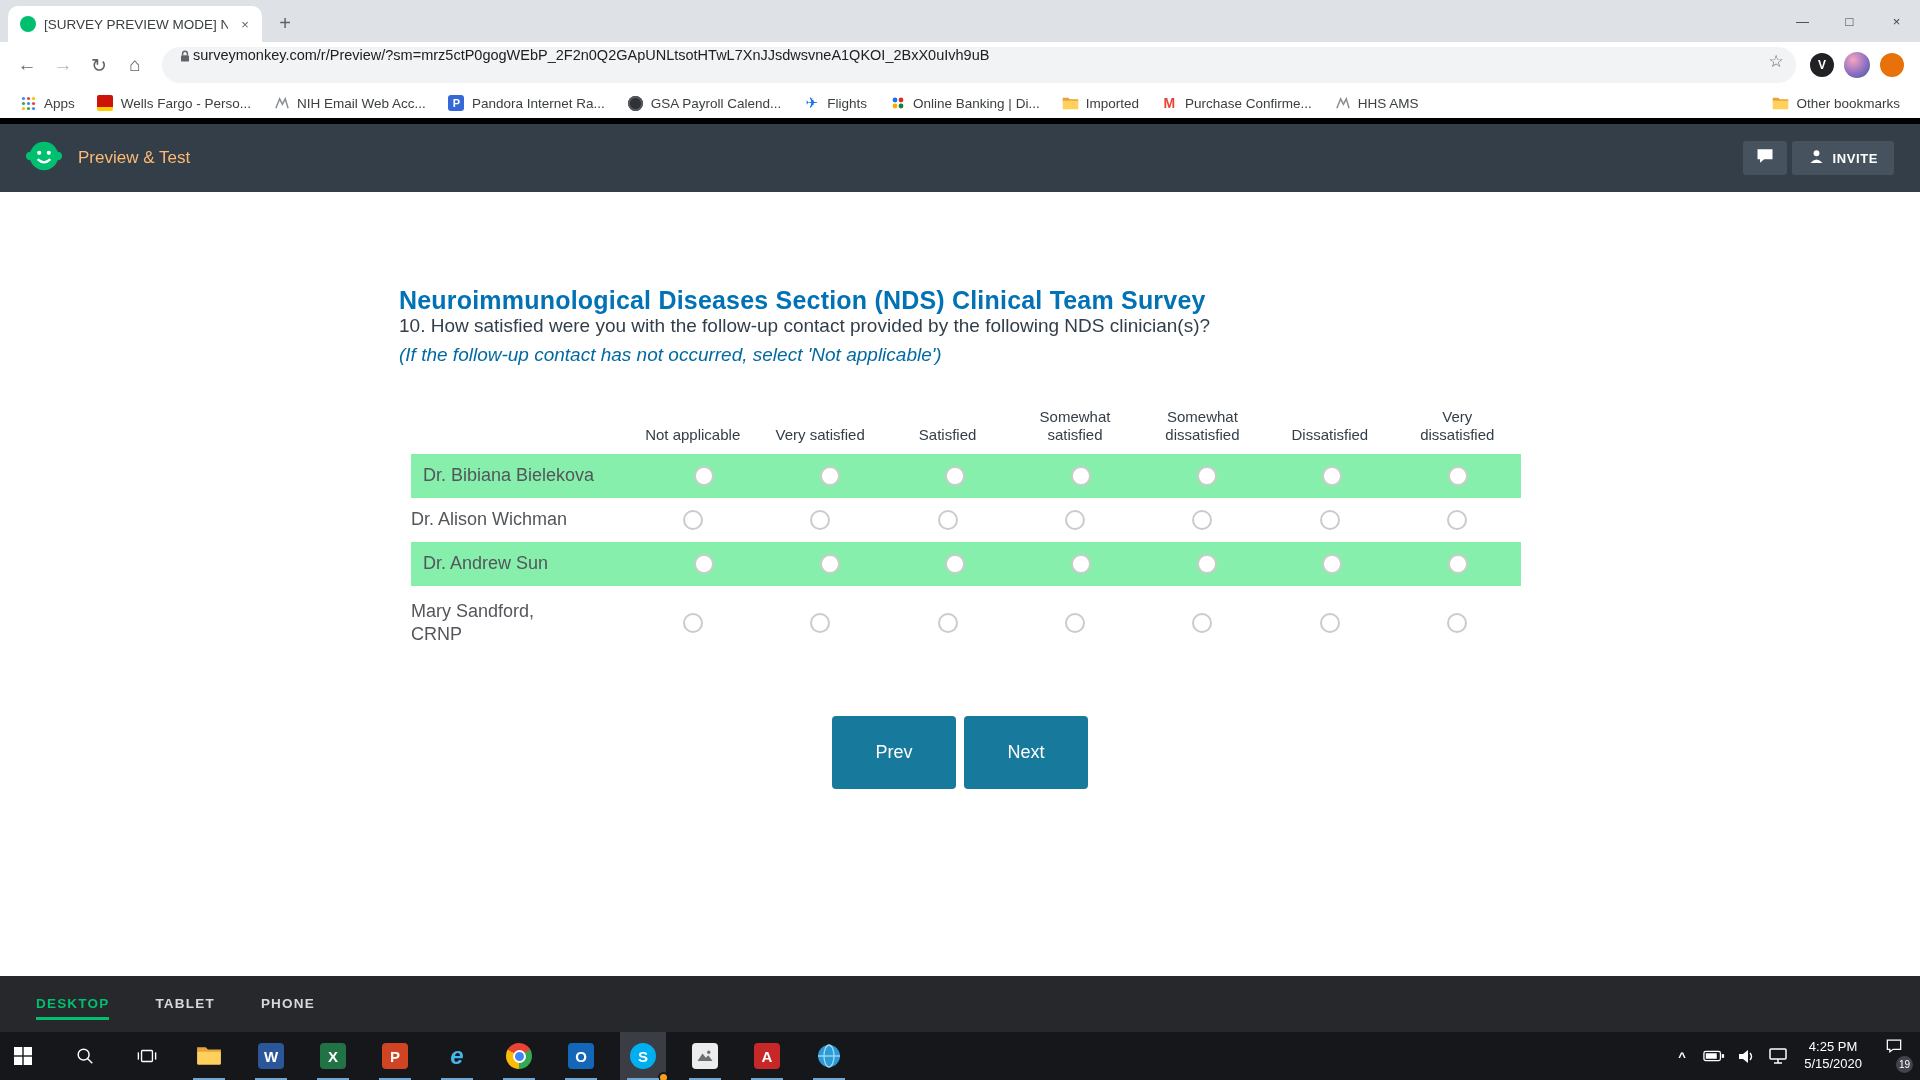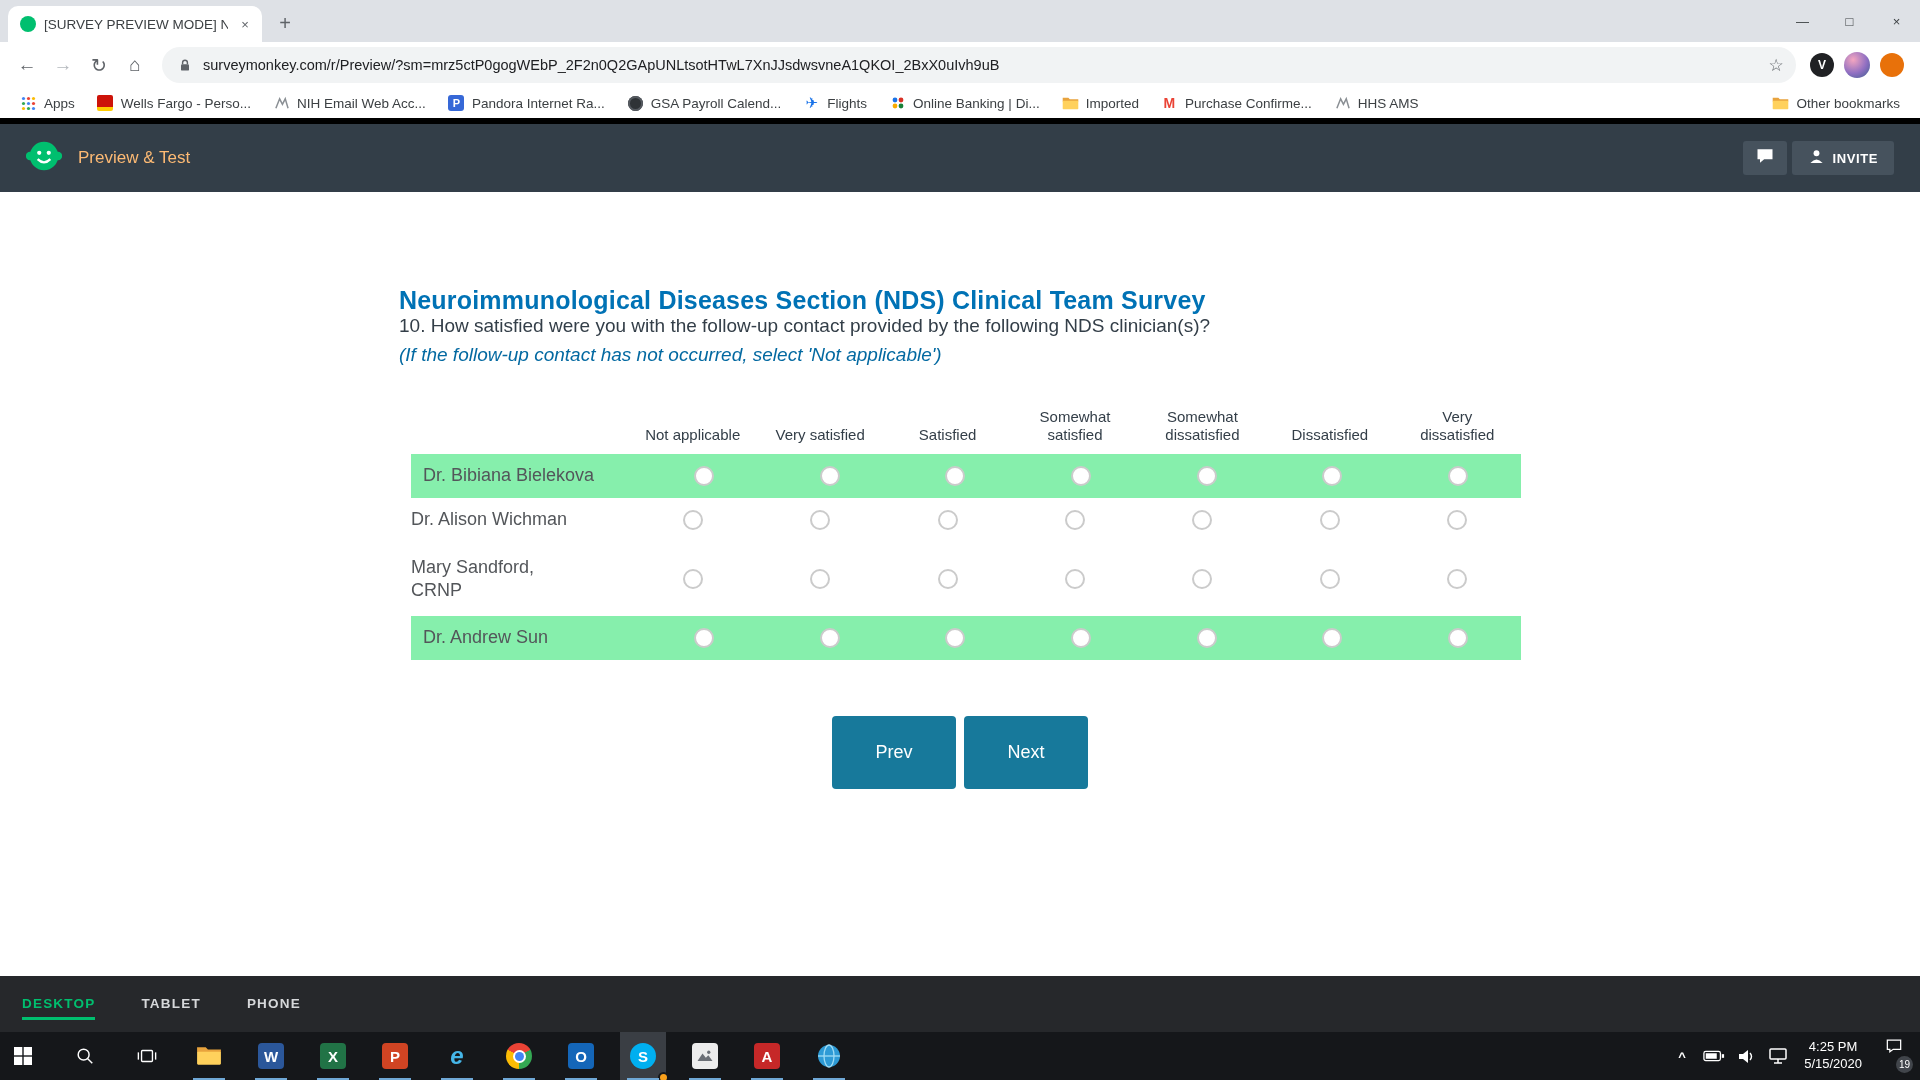--- a/index.html
+++ b/index.html
@@ -14,21 +14,21 @@
   .tab-title { flex:1; font-size:13.5px; color:#3c4043; white-space:nowrap; overflow:hidden; }
   .tab-close { width:18px; height:18px; border-radius:50%; display:flex; align-items:center; justify-content:center; font-size:13px; color:#5f6368; cursor:pointer; }
   .newtab { width:30px; height:30px; margin:0 0 4px 8px; display:flex; align-items:center; justify-content:center; color:#5f6368; font-size:20px; border-radius:50%; cursor:pointer; }
   .win-controls { position:absolute; right:0; top:0; height:42px; display:flex; }
   .win-btn { width:47px; height:100%; display:flex; align-items:center; justify-content:center; color:#3c4043; font-size:13px; cursor:pointer; }
 
   
   .toolbar { height:46px; background:#fff; display:flex; align-items:center; padding:0 10px; gap:2px; flex:none; }
   .nav-ic { width:34px; height:34px; border-radius:50%; display:flex; align-items:center; justify-content:center; font-size:19px; color:#5f6368; cursor:pointer; }
   .nav-ic.dis { color:#b4b8bd; }
-  .omnibox { flex:1; height:36px; background:#f1f3f4; border-radius:18px; margin:0 8px; display:flex; align-items:center; padding:0 6px 0 14px; gap:10px; cursor:text; }
+  .omnibox { flex:1; height:36px; background:#f1f3f4; border-radius:18px; margin:0 8px; display:flex; padding:0 6px 0 14px; cursor:text; }
   .url { font-size:14.5px; color:#202124; white-space:nowrap; overflow:hidden; flex:1; }
   .star { width:28px; height:28px; display:flex; align-items:center; justify-content:center; font-size:17px; color:#5f6368; cursor:pointer; }
   .v-badge { width:24px; height:24px; border-radius:50%; background:#202124; color:#fff; font-size:12px; font-weight:700; display:flex; align-items:center; justify-content:center; margin:0 4px; cursor:pointer; }
   .avatar { width:26px; height:26px; border-radius:50%; background:radial-gradient(circle at 35% 30%, #f4a6c0, #8f6fc2 55%, #3b5e8c); margin:0 4px; cursor:pointer; }
   .update-dot { width:24px; height:24px; border-radius:50%; background:#E8710A; margin:0 6px 0 4px; cursor:pointer; }
 
   
   .bmbar { height:36px; background:#fff; border-bottom:6px solid #000000; display:flex; align-items:center; padding:0 12px; gap:6px; flex:none; }
   .bm { display:flex; align-items:center; gap:7px; padding:4px 8px; border-radius:6px; font-size:13.5px; color:#3c4043; white-space:nowrap; cursor:pointer; }
   .bm-right { margin-left:auto; }
@@ -58,21 +58,21 @@
   .mrow { display:grid; grid-template-columns:230px repeat(7,1fr); align-items:center; min-height:44px; }
   .mrow.alt { background:#86efac;margin-left:12px; }
   .mrow.tall { min-height:74px; }
   .rname { padding-left:12px; font-size:18px; color:#53565A; white-space:pre-line; line-height:1.3; }
   .mcell { display:flex; justify-content:center; align-items:center; }
   .radio { width:20px; height:20px; border:2px solid #CBCBCB; border-radius:50%; background:#fff; cursor:pointer; }
   .btnrow { display:flex; justify-content:center; gap:8px; margin-top:56px; }
   .navbtn { width:124px; height:73px; background:#17799B; color:#fff; font-size:18px; border:none; border-radius:4px; font-family:inherit; cursor:pointer; }
 
   
-  .devbar { height:56px; background:#26282B; display:flex; align-items:center; padding-left:22px; gap:46px; flex:none; }
+  .devbar { height:56px; background:#26282B; display:flex; align-items:center; padding-left:36px; gap:46px; flex:none; }
   .dtab { font-size:13.5px; font-weight:700; letter-spacing:1.2px; color:#D6D8DA; padding:8px 0 6px; border-bottom:3px solid transparent; cursor:pointer; }
   .dtab.active { color:#00BF6F; border-bottom-color:#00BF6F; }
 
   
   .taskbar { height:48px; background:#15171A; display:flex; align-items:stretch; flex:none; }
   .tb-left { display:flex; gap:16px; }
   .tbtn { width:46px; display:flex; align-items:center; justify-content:center; position:relative; cursor:pointer; }
   .tbtn.open::after { content:""; position:absolute; left:7px; right:7px; bottom:0; height:2px; background:#6FA8D6; }
   .tbtn.active-app { background:#3A3E44; }
   .app-sq { width:26px; height:26px; border-radius:4px; display:flex; align-items:center; justify-content:center; font-weight:700; font-size:15px; color:#fff; }
@@ -314,48 +314,48 @@
               <span class="radio"></span>
             </div>
           <div class="mcell">
               <span class="radio"></span>
             </div>
           <div class="mcell">
               <span class="radio"></span>
             </div>
         </div>
 
+        <div class="mrow alt">
+          <div class="rname">Dr. Andrew Sun</div>
+          <div class="mcell">
+              <span class="radio"></span>
+            </div>
+          <div class="mcell">
+              <span class="radio"></span>
+            </div>
+          <div class="mcell">
+              <span class="radio"></span>
+            </div>
+          <div class="mcell">
+              <span class="radio"></span>
+            </div>
+          <div class="mcell">
+              <span class="radio"></span>
+            </div>
+          <div class="mcell">
+              <span class="radio"></span>
+            </div>
+          <div class="mcell">
+              <span class="radio"></span>
+            </div>
+        </div>
+
         <div class="mrow tall">
           <div class="rname">Mary Sandford,
 CRNP</div>
-          <div class="mcell">
-              <span class="radio"></span>
-            </div>
-          <div class="mcell">
-              <span class="radio"></span>
-            </div>
-          <div class="mcell">
-              <span class="radio"></span>
-            </div>
-          <div class="mcell">
-              <span class="radio"></span>
-            </div>
-          <div class="mcell">
-              <span class="radio"></span>
-            </div>
-          <div class="mcell">
-              <span class="radio"></span>
-            </div>
-          <div class="mcell">
-              <span class="radio"></span>
-            </div>
-        </div>
-
-        <div class="mrow alt">
-          <div class="rname">Dr. Andrew Sun</div>
           <div class="mcell">
               <span class="radio"></span>
             </div>
           <div class="mcell">
               <span class="radio"></span>
             </div>
           <div class="mcell">
               <span class="radio"></span>
             </div>
           <div class="mcell">

